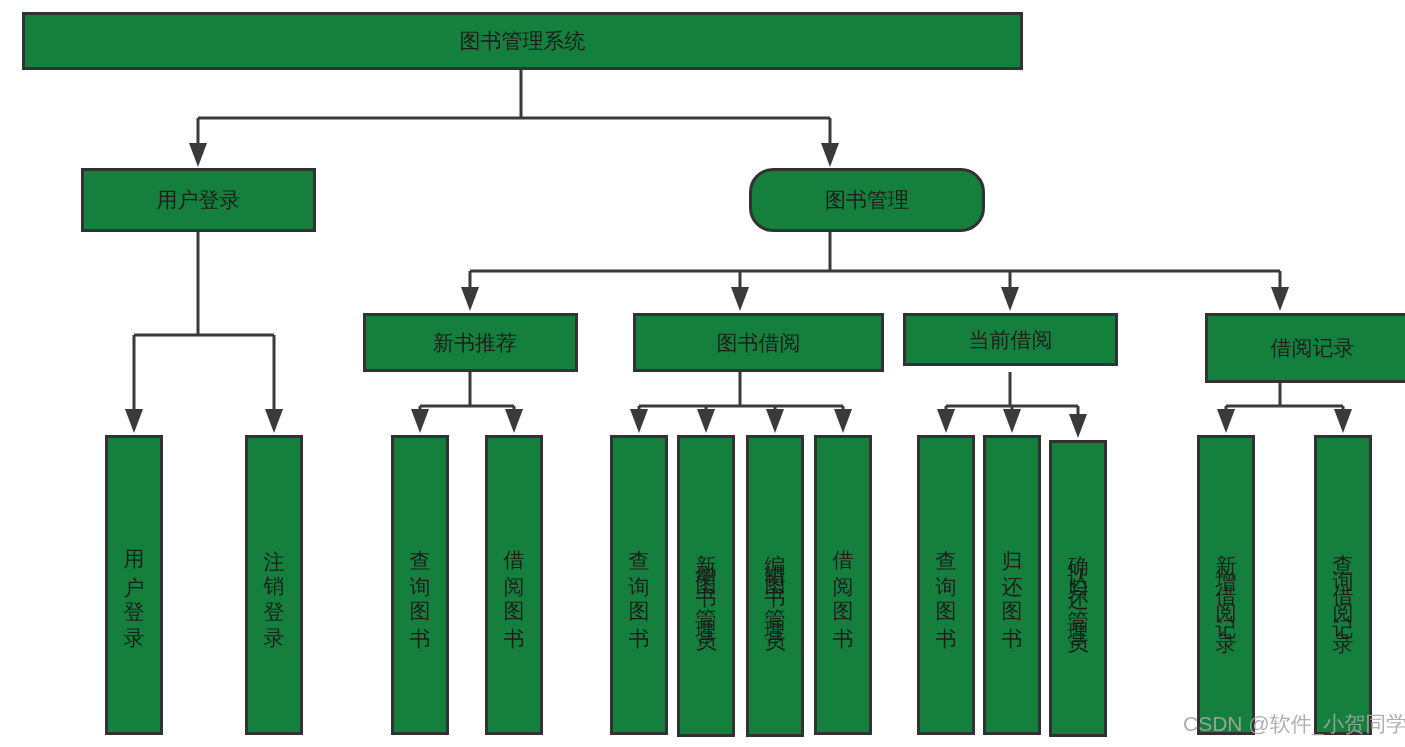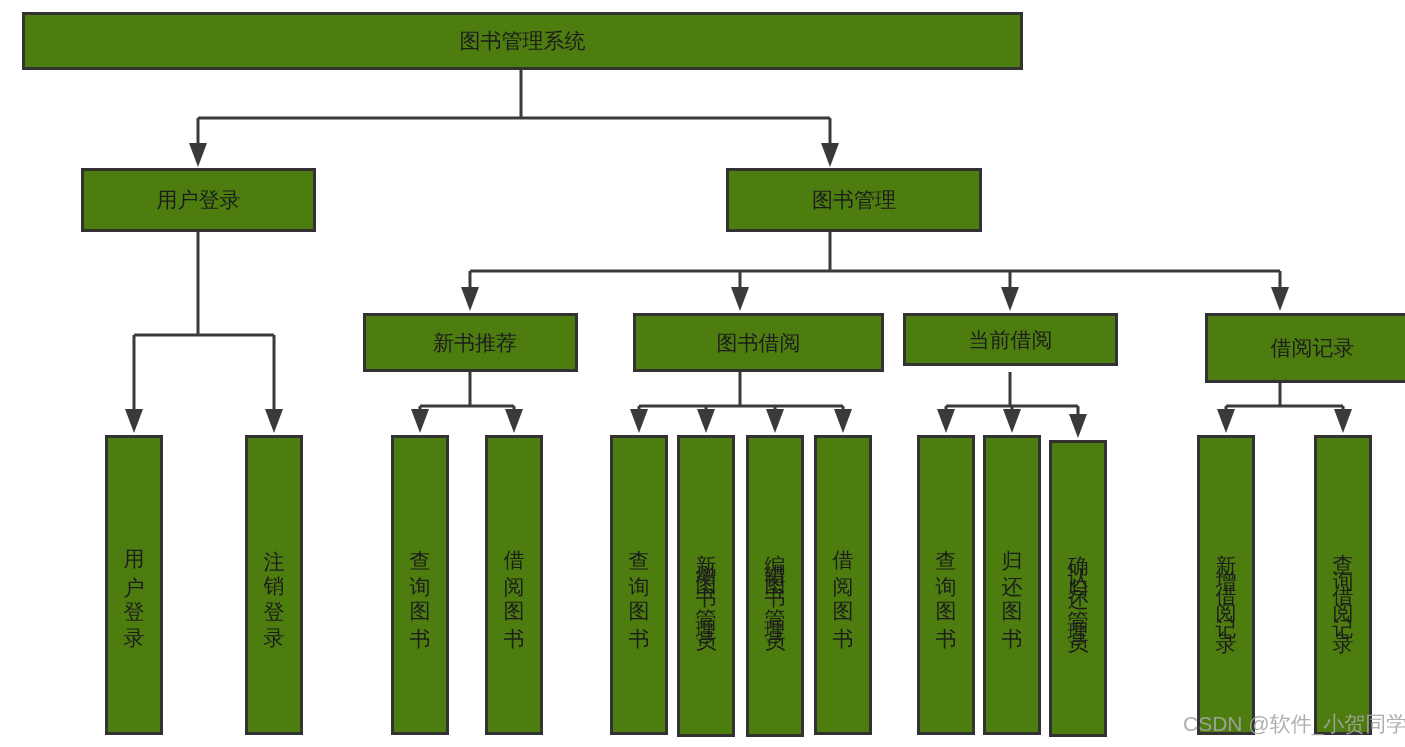--- a/index.html
+++ b/index.html
@@ -14,40 +14,40 @@
   svg.connectors {
     position: absolute;
     left: 0; top: 0;
     width: 1405px; height: 747px;
     z-index: 1;
   }
   .box {
     position: absolute;
     box-sizing: border-box;
     border: 3px solid #323232;
-    background: #4d7c0f;
+    background: #15803d;
     display: flex;
     align-items: center;
     justify-content: center;
     color: #1c1c1c;
     font-size: 21px;
     z-index: 2;
     text-align: center;
   }
   .vbox {
     writing-mode: vertical-rl;
     text-orientation: mixed;
   }
   .sp4 { letter-spacing: 26px; text-indent: 0; }
   .sp6 { letter-spacing: 16px; }
   .sp8 { letter-spacing: 11px; }
   
   .root-box   { left: 22px;   top: 12px;  width: 1001px; height: 58px; }
   .l2-a       { left: 81px;   top: 168px; width: 235px;  height: 64px; }
-  .l2-b       { left: 726px;  top: 168px; width: 256px;  height: 64px; }
+  .l2-b       { left: 749px;  top: 168px; width: 236px;  height: 64px; border-radius: 24px; }
   .l3-a       { left: 363px;  top: 313px; width: 215px;  height: 59px; padding-left: 9px; }
   .l3-b       { left: 633px;  top: 313px; width: 251px;  height: 59px; }
   .l3-c       { left: 903px;  top: 313px; width: 215px;  height: 53px; }
   .l3-d       { left: 1173px; top: 313px; width: 215px;  height: 70px; margin-left: 32px; }
   
   .v1  { left: 105px;  top: 435px; width: 58px; height: 300px; }
   .v2  { left: 245px;  top: 435px; width: 58px; height: 300px; }
   .v3  { left: 391px;  top: 435px; width: 58px; height: 300px; }
   .v4  { left: 485px;  top: 435px; width: 58px; height: 300px; }
   .v5  { left: 610px;  top: 435px; width: 58px; height: 300px; }

